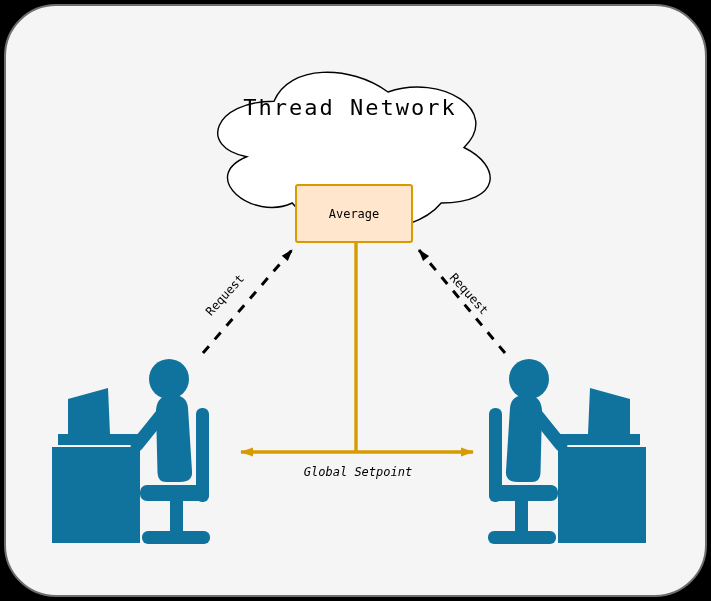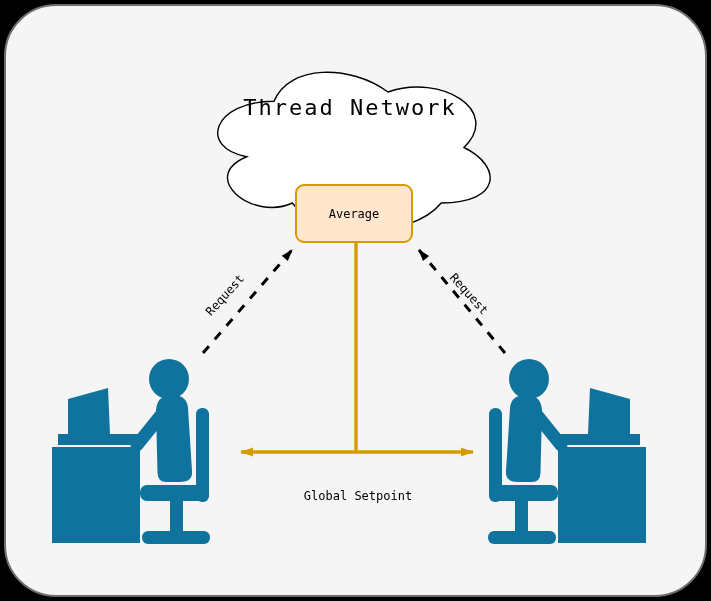--- a/index.html
+++ b/index.html
@@ -34,38 +34,38 @@
     text-align: center;
     font-size: 22px; line-height: 30px; letter-spacing: 2px;
     color: var(--ink);
     white-space: pre;
   }
 
   .avg-box {
     left: 295px; top: 184px; width: 118px; height: 59px;
     background: var(--orange-fill);
     border: 2px solid var(--orange-stroke);
-    border-radius: 9px;
+    border-radius: 3px;
     display: flex; align-items: center; justify-content: center;
     font-size: 12px; color: var(--ink);
   }
 
   .dashed-edge { stroke: var(--ink); stroke-width: 3; fill: none; stroke-dasharray: 9 9; }
   .orange-edge { stroke: var(--orange-stroke); stroke-width: 3.4; fill: none; }
   .ah-black { fill: var(--ink); }
   .ah-orange { fill: var(--orange-stroke); }
 
   .edge-label {
     position: absolute;
     font-size: 12px; color: var(--ink);
     white-space: nowrap;
   }
   .lbl-request-left  { left: 225px; top: 295px; transform: translate(-50%,-50%) rotate(-48deg); }
   .lbl-request-right { left: 469px; top: 294px; transform: translate(-50%,-50%) rotate(48deg); }
-  .lbl-global        { left: 358px; top: 496px; transform: translate(-50%,-50%); }
+  .lbl-global        { left: 358px; top: 472px; transform: translate(-50%,-50%); font-style: italic; }
 
   .person-wrap { width: 160px; height: 190px; }
   .person-left  { left: 50px;  top: 355px; }
   .person-right { left: 488px; top: 355px; transform: scaleX(-1); }
   .person-shape { fill: var(--person-blue); }
 </style>
 </head>
 <body>
 
 <div class="stage">

